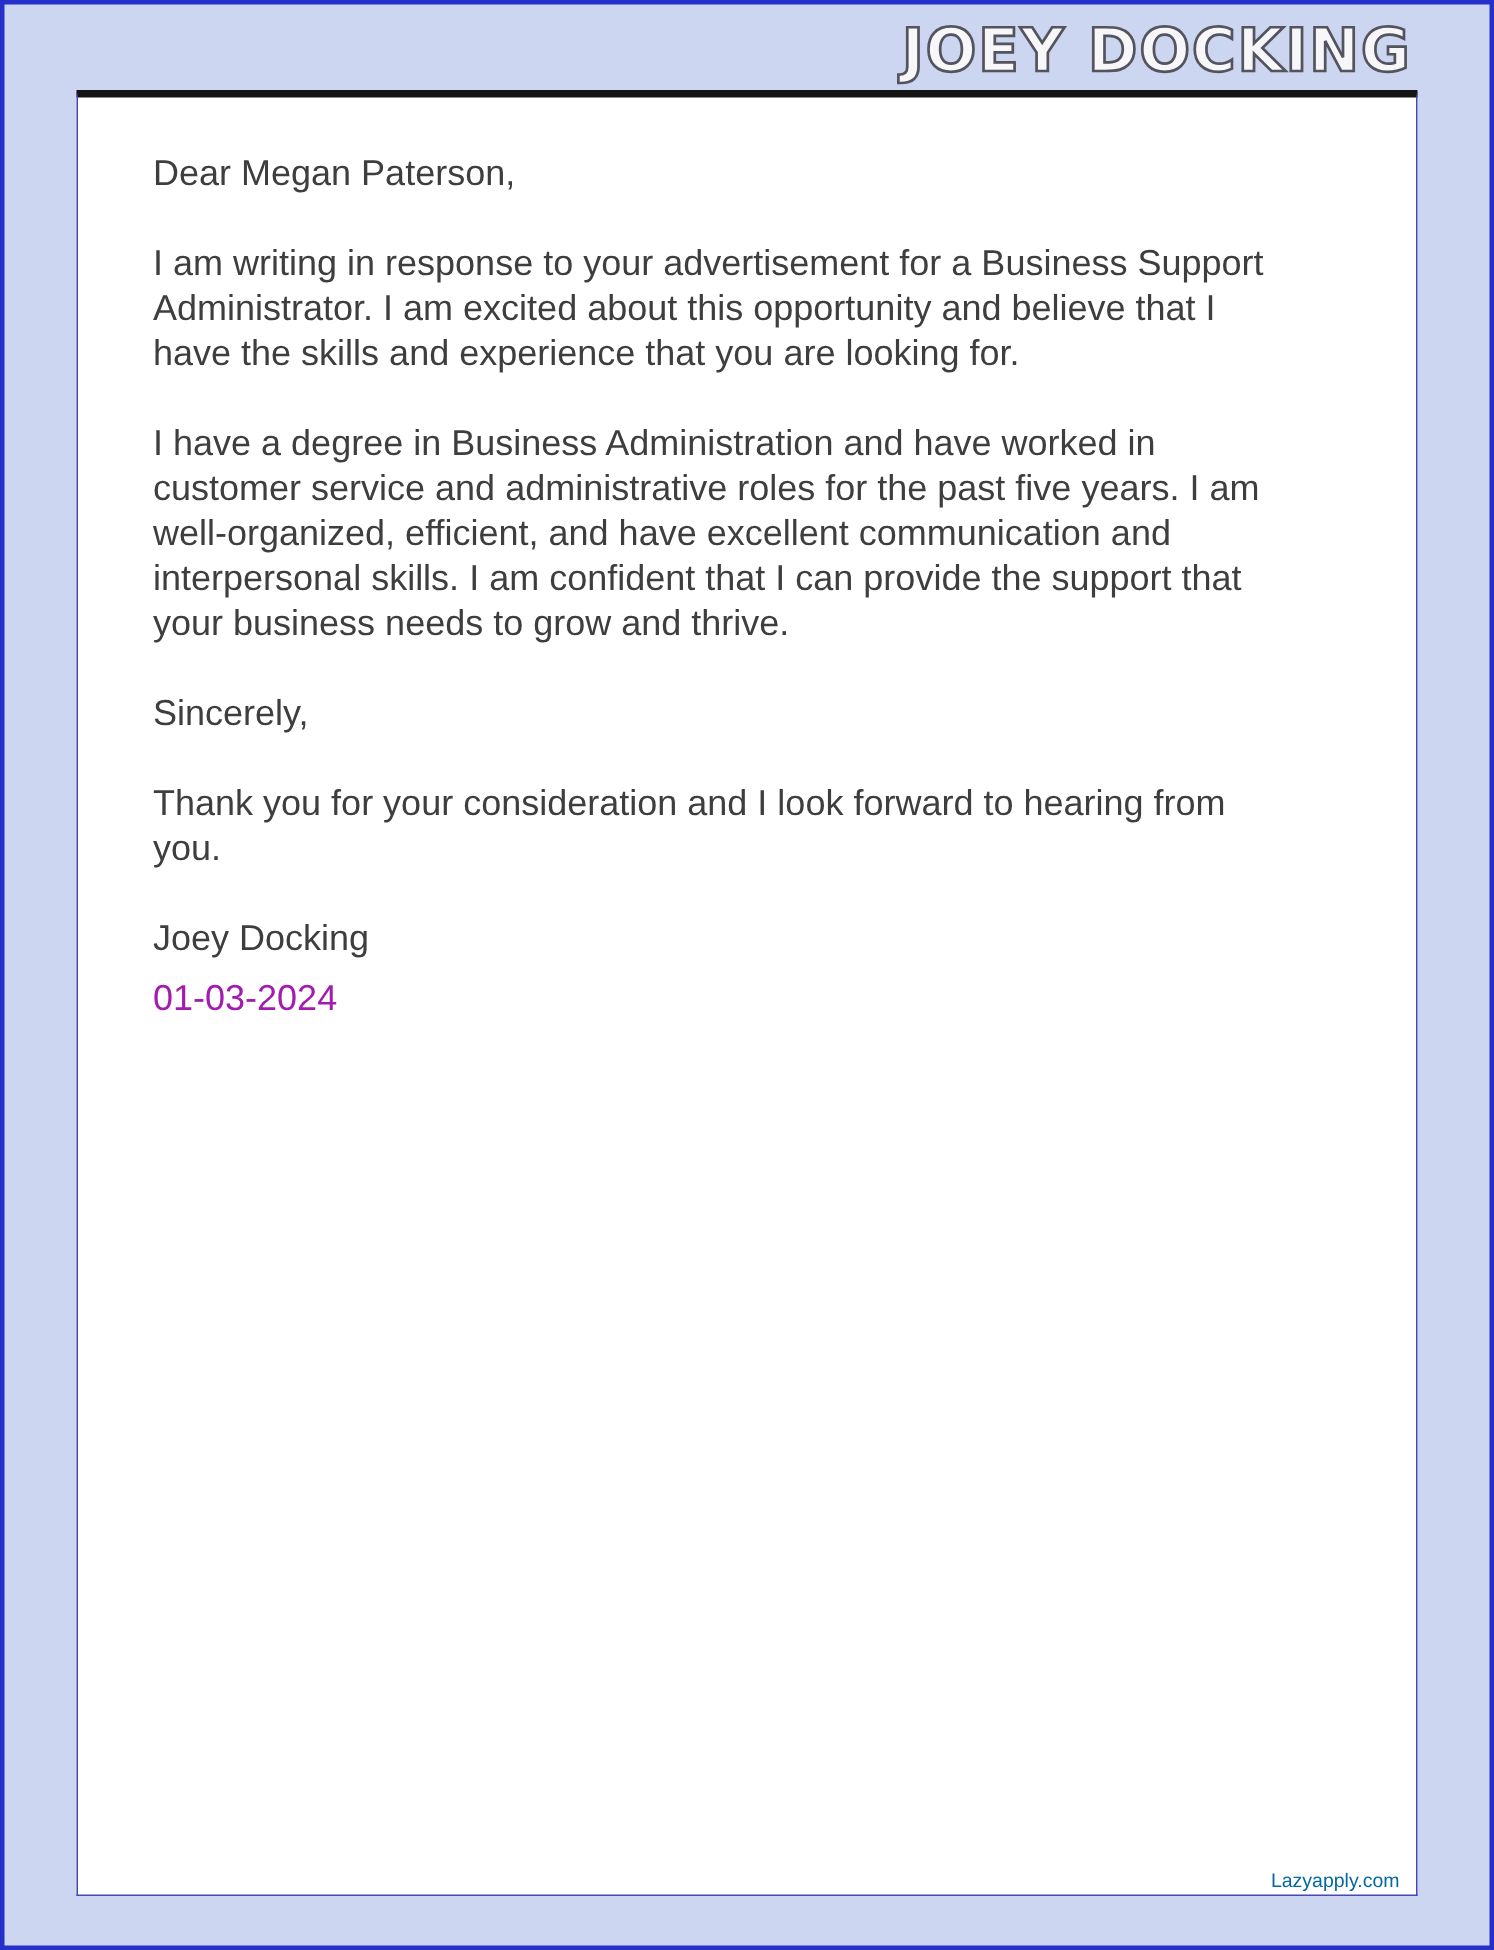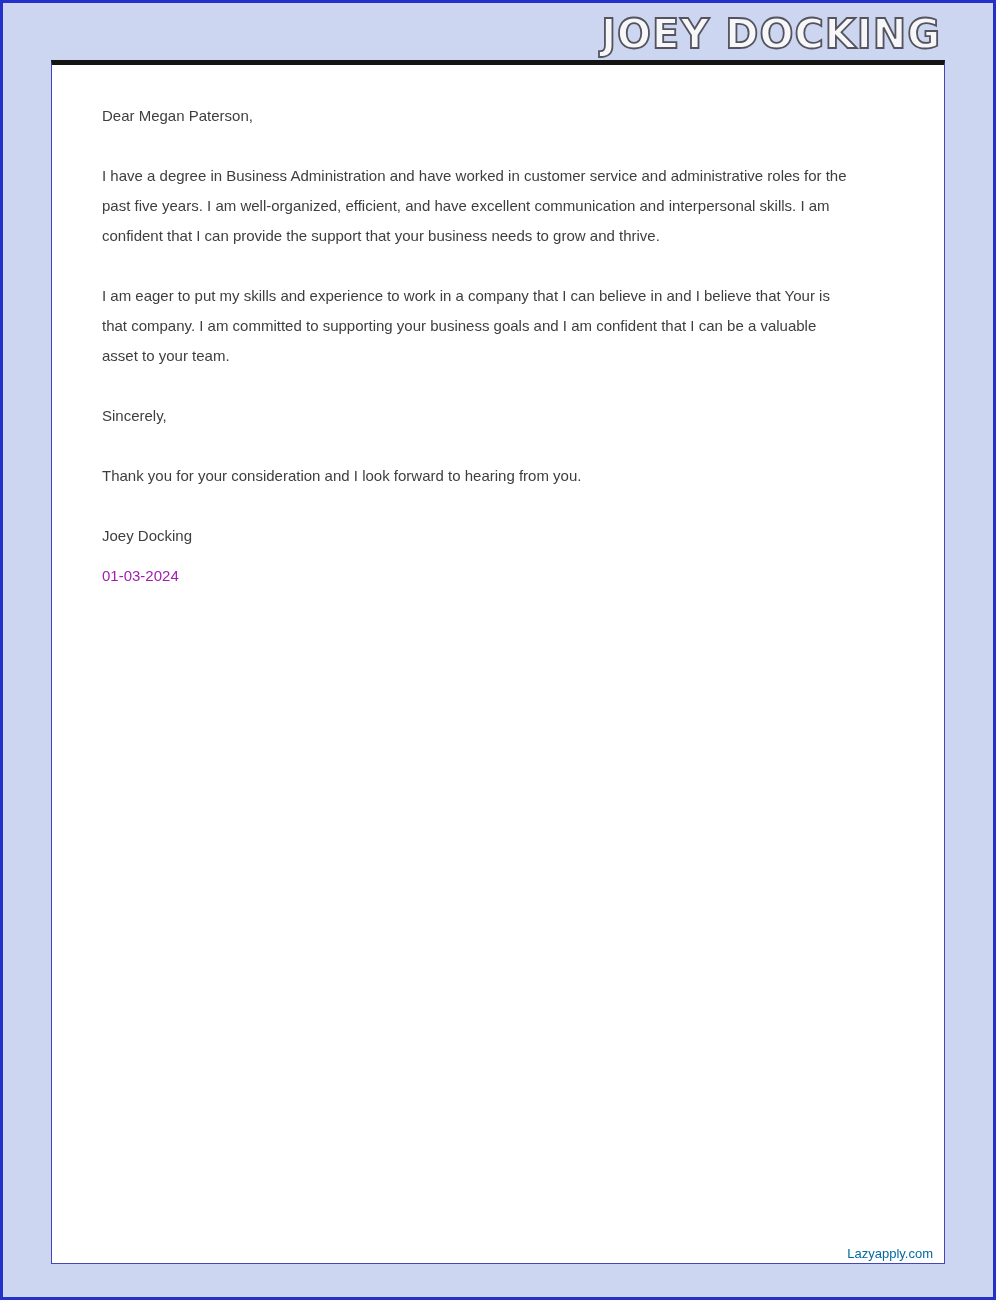--- a/index.html
+++ b/index.html
@@ -41,21 +41,21 @@
     top: 57px;
     bottom: 33px;
     background: #ffffff;
     border: 1px solid #4646bb;
     border-top: 5px solid #141414;
     box-sizing: border-box;
   }
   .letter-body {
     padding: 36px 92px 0 50px;
     color: #3e3e3e;
-    font-size: 15px;
+    font-size: 24px;
     line-height: 30px;
   }
   .letter-body p {
     margin: 0 0 30px 0;
   }
   .letter-body p.signature {
     margin-bottom: 10px;
   }
   .date-link {
     color: #a21caf;
@@ -76,24 +76,24 @@
 
 <div class="frame">
 
   <h1 class="applicant-name">JOEY DOCKING</h1>
 
   <div class="page">
     <div class="letter-body">
 
       <p>Dear Megan Paterson,</p>
 
+      <p>I am writing in response to your advertisement for a Business Support Administrator. I am excited about this opportunity and believe that I have the skills and experience that you are looking for.</p>
 
       <p>I have a degree in Business Administration and have worked in customer service and administrative roles for the past five years. I am well-organized, efficient, and have excellent communication and interpersonal skills. I am confident that I can provide the support that your business needs to grow and thrive.</p>
 
-      <p>I am eager to put my skills and experience to work in a company that I can believe in and I believe that Your is that company. I am committed to supporting your business goals and I am confident that I can be a valuable asset to your team.</p>
 
       <p>Sincerely,</p>
 
       <p>Thank you for your consideration and I look forward to hearing from you.</p>
 
       <p class="signature">Joey Docking</p>
 
       <p>
         <a class="date-link">01-03-2024</a>
       </p>

